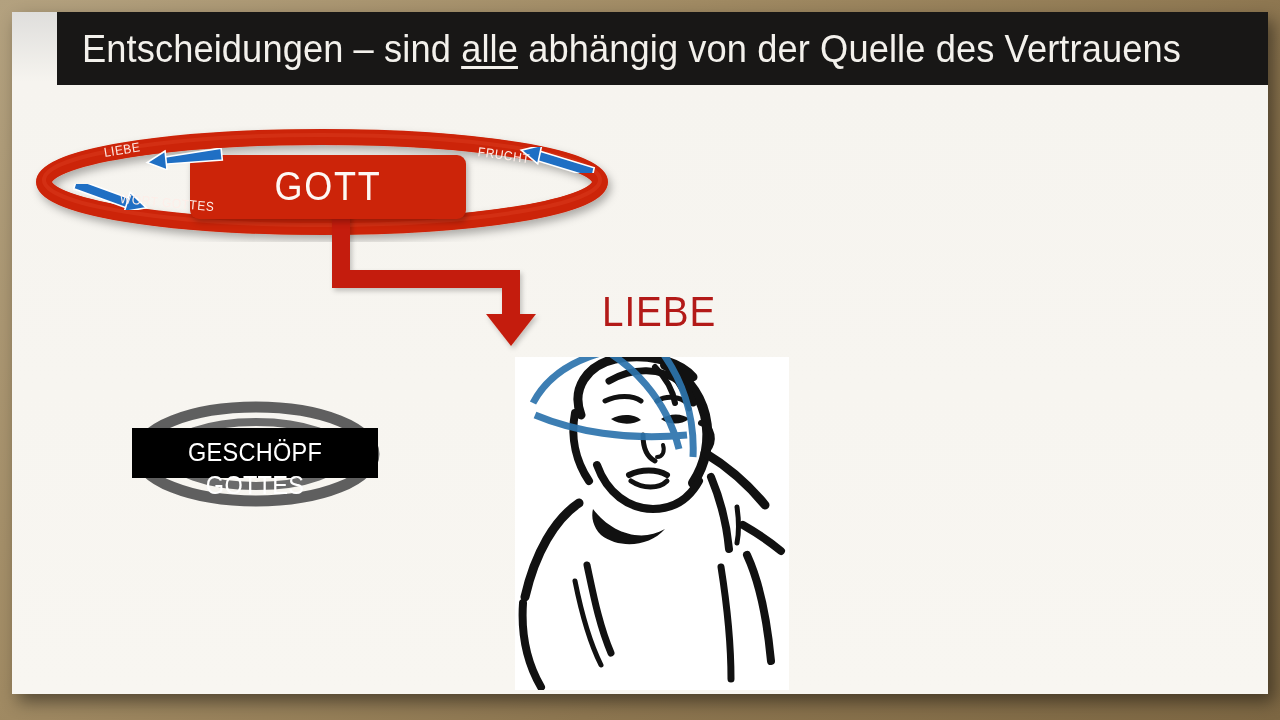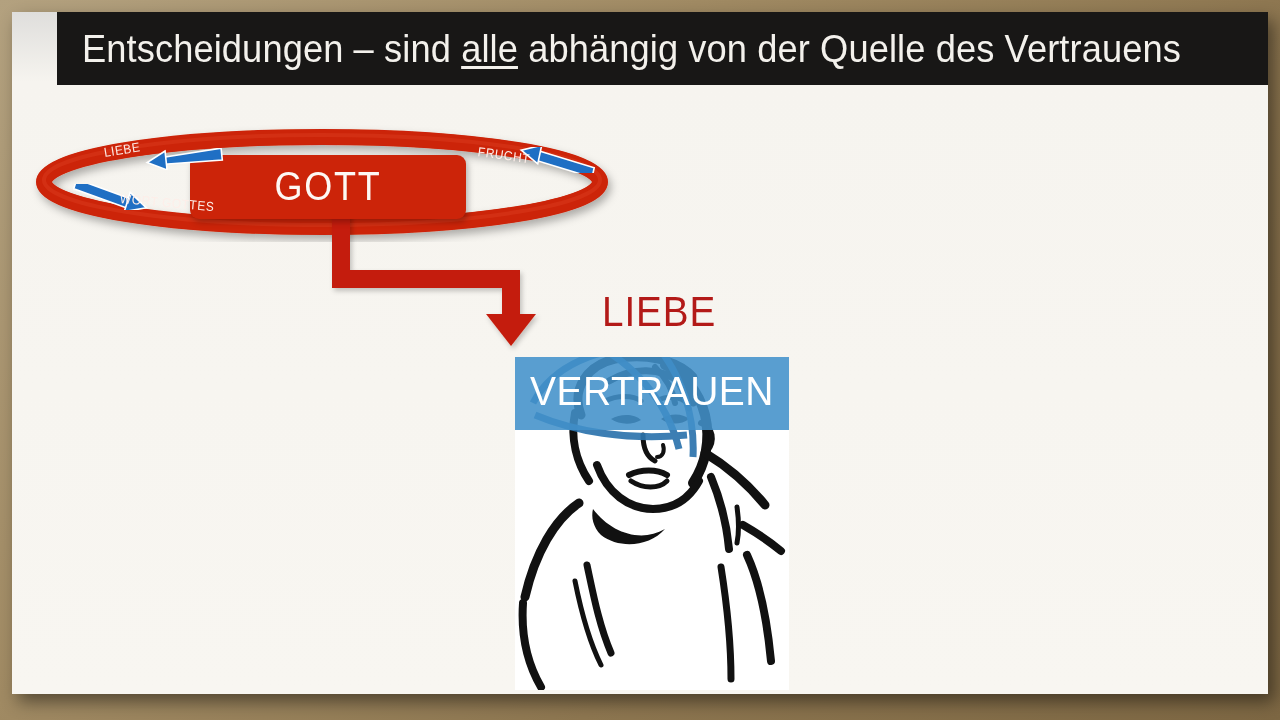--- a/index.html
+++ b/index.html
@@ -306,19 +306,25 @@
 
         <g fill="none" stroke="#2d74ad" stroke-width="7" opacity="0.92">
           <path d="M18 46 C40 4 100 -18 156 -6"></path>
           <path d="M72 -16 C118 4 152 44 164 92"></path>
           <path d="M140 -14 C168 20 180 60 178 100"></path>
           <path d="M20 58 C58 74 112 84 172 78"></path>
         </g>
       </svg>
     </div>
 
-    <div class="abs" id="vertrauen-band">
-      <div id="vertrauen-label">VERTRAUEN</div>
+
+    <div class="abs" id="geschoepf-group">
+      <svg id="geschoepf-ring" width="262" height="118" viewBox="0 0 262 118">
+        <ellipse cx="124" cy="57" rx="118" ry="47" fill="none" stroke="#5f5f5f" stroke-width="11"></ellipse>
+        <ellipse cx="124" cy="57" rx="88" ry="32" fill="none" stroke="#6b6b6b" stroke-width="8"></ellipse>
+      </svg>
+      <div id="geschoepf-box">
+        <div id="geschoepf-label">GESCHÖPF GOTTES</div>
+      </div>
     </div>
-
 
   </div>
 </div>
 
 </body></html>

